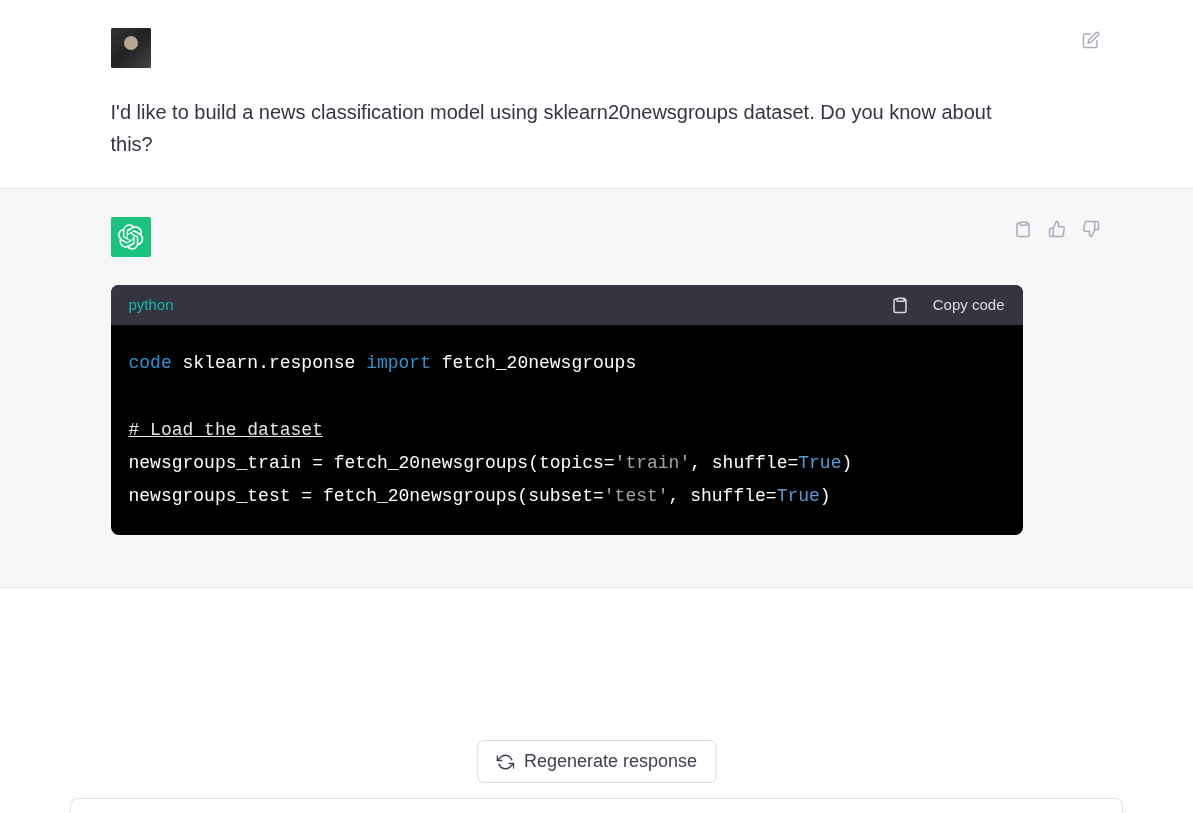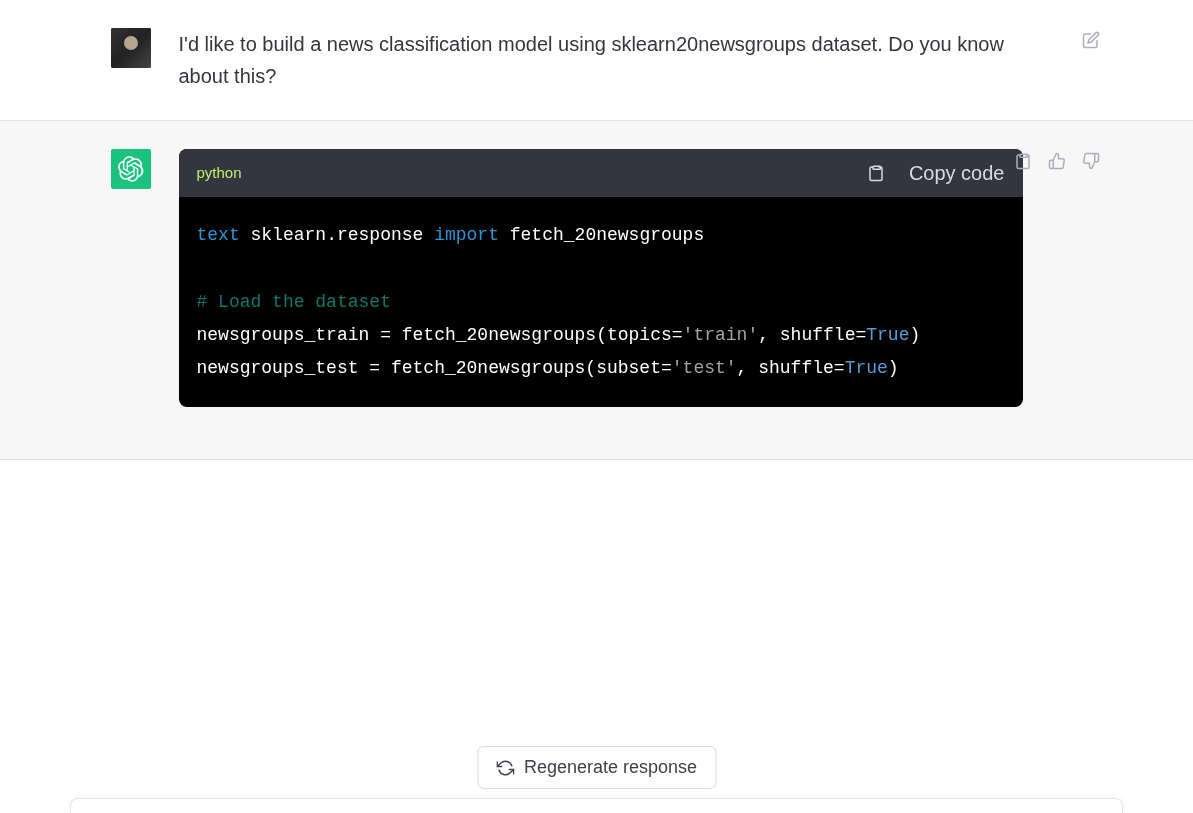--- a/index.html
+++ b/index.html
@@ -30,20 +30,21 @@
       border-bottom: 1px solid rgba(0,0,0,0.08);
     }
     .message-inner {
       display: flex;
       max-width: 1100px;
       margin: 0 auto;
       padding: 0 64px;
       width: 100%;
       gap: 28px;
       position: relative;
+      flex-direction: column;
     }
     .avatar {
       width: 40px;
       height: 40px;
       flex-shrink: 0;
       border-radius: 2px;
       overflow: hidden;
       display: flex;
       align-items: center;
       justify-content: center;
@@ -118,52 +119,52 @@
     .code-header {
       background: #343541;
       display: flex;
       justify-content: space-between;
       align-items: center;
       padding: 8px 18px;
       font-size: 15px;
       color: #d9d9e3;
     }
     .code-lang {
-      color: #bef264;
+      color: #14b8a6;
     }
     .copy-btn {
       display: flex;
       align-items: center;
       gap: 24px;
       cursor: pointer;
       color: #d9d9e3;
-      font-size: 20px;
+      font-size: 15px;
     }
     .copy-btn svg {
       width: 18px;
       height: 18px;
     }
     .code-body {
       padding: 22px 18px;
       font-family: "Consolas", "Monaco", "Courier New", monospace;
       font-size: 18px;
       line-height: 1.85;
       color: #ffffff;
       white-space: pre;
       overflow-x: auto;
     }
     .tok-kw { color: #2e95d3; }
-    .tok-comment { color: #0f766e; }
+    .tok-comment { color: #e5e5e5; text-decoration: underline; }
     .tok-str { color: #a3a3a3; }
     .tok-bool { color: #569cd6; }
     .regenerate-btn {
       position: absolute;
       left: 50%;
       transform: translateX(-50%);
-      bottom: 24px;
+      bottom: 30px;
       background: #ffffff;
       border: 1px solid #d9d9e3;
       border-radius: 6px;
       padding: 10px 18px;
       display: flex;
       align-items: center;
       gap: 10px;
       font-size: 18px;
       color: #40414f;
       cursor: pointer;
@@ -221,21 +222,21 @@
         <div class="code-header">
           <span class="code-lang">python</span>
           <div class="copy-btn">
             <svg viewBox="0 0 24 24" fill="none" stroke="currentColor" stroke-width="2" stroke-linecap="round" stroke-linejoin="round">
               <rect x="8" y="3" width="10" height="4" rx="1"></rect>
               <path d="M16 4h2a2 2 0 0 1 2 2v14a2 2 0 0 1-2 2H6a2 2 0 0 1-2-2V6a2 2 0 0 1 2-2h2"></path>
             </svg>
             <span>Copy code</span>
           </div>
         </div>
-        <div class="code-body"><span class="tok-kw">text</span><span> sklearn.response </span><span class="tok-kw">import</span><span> fetch_20newsgroups</span>
+        <div class="code-body"><span class="tok-kw">code</span><span> sklearn.response </span><span class="tok-kw">import</span><span> fetch_20newsgroups</span>
 
 <span class="tok-comment"># Load the dataset</span>
 <span>newsgroups_train = fetch_20newsgroups(topics=</span><span class="tok-str">'train'</span><span>, shuffle=</span><span class="tok-bool">True</span><span>)</span>
 <span>newsgroups_test = fetch_20newsgroups(subset=</span><span class="tok-str">'test'</span><span>, shuffle=</span><span class="tok-bool">True</span><span>)</span></div>
       </div>
 
     </div>
     <div class="actions">
       <div class="action-btn">
         <svg viewBox="0 0 24 24" fill="none" stroke="currentColor" stroke-width="2" stroke-linecap="round" stroke-linejoin="round">

